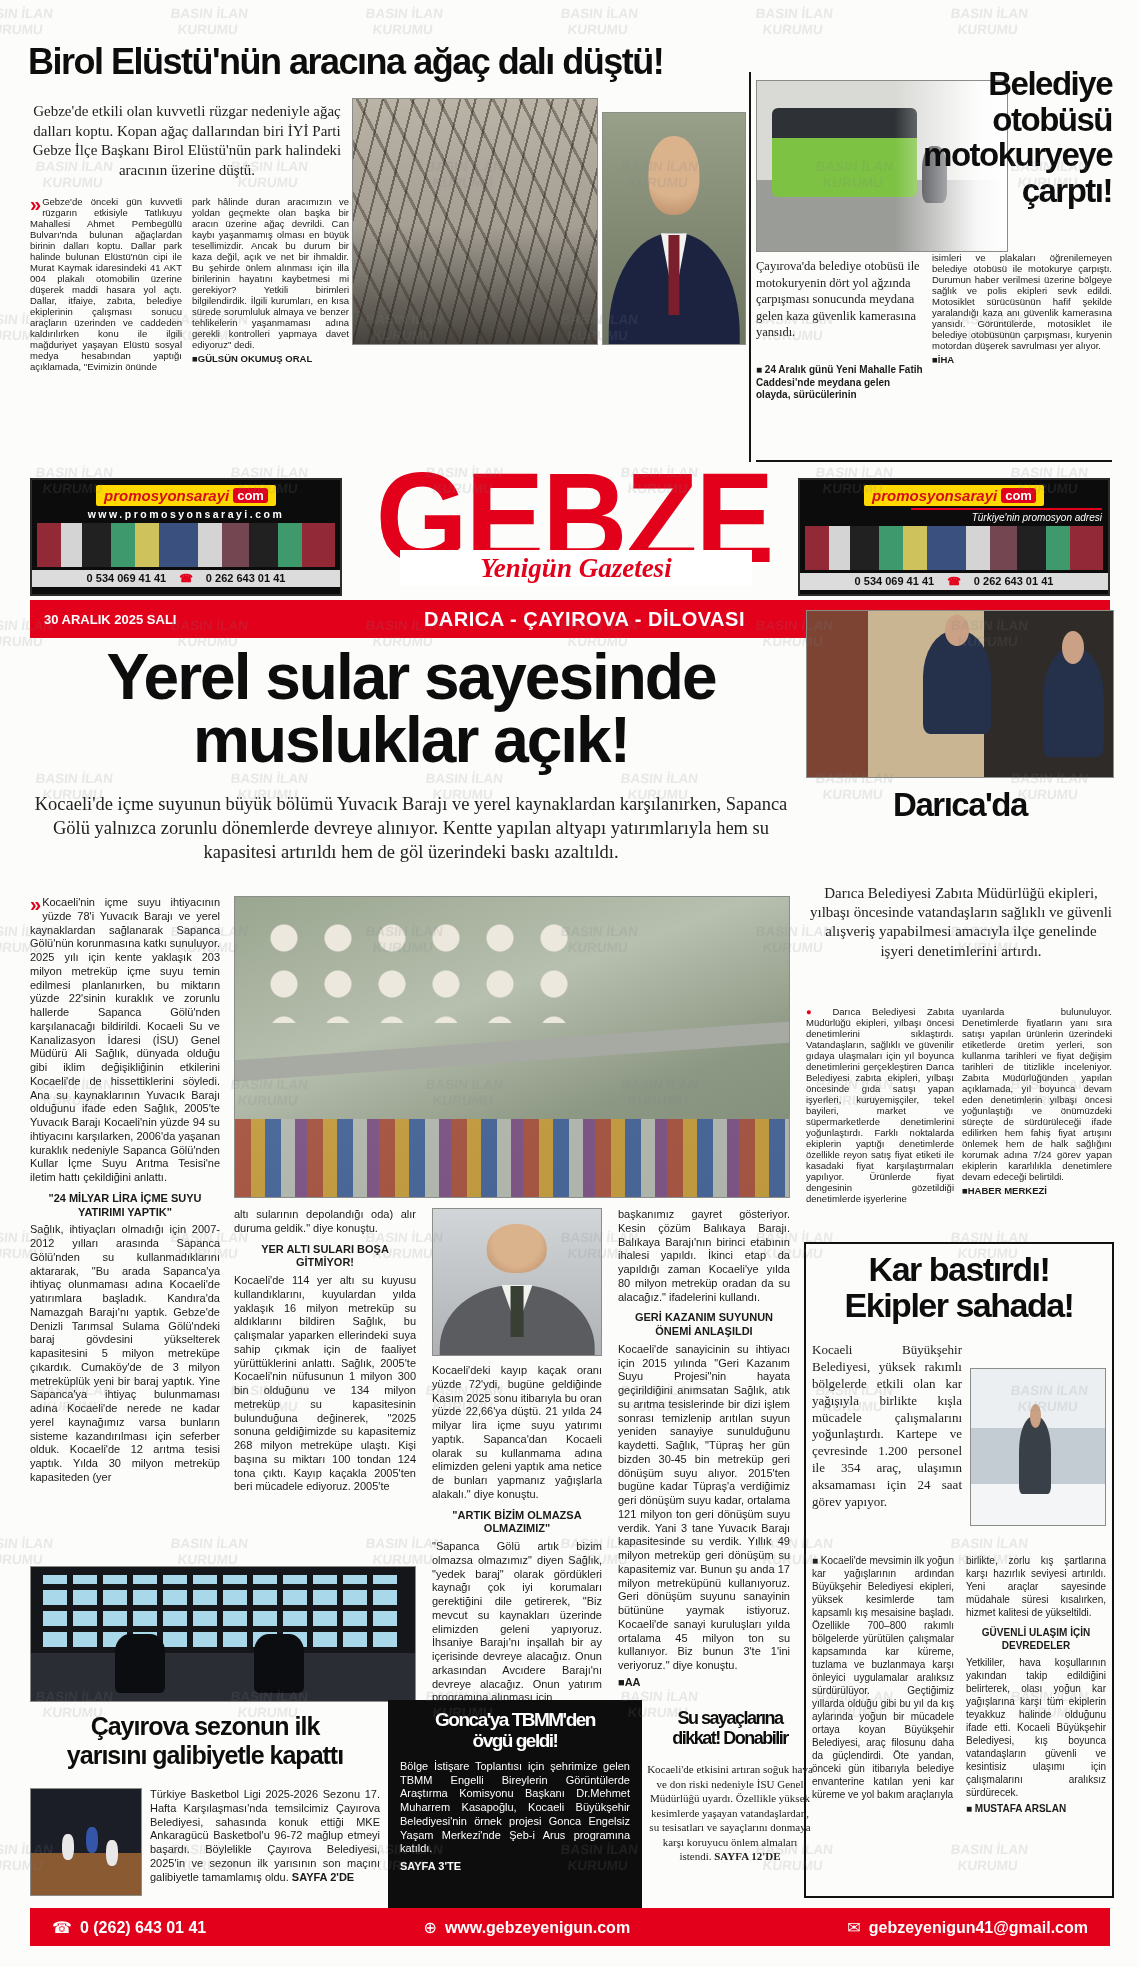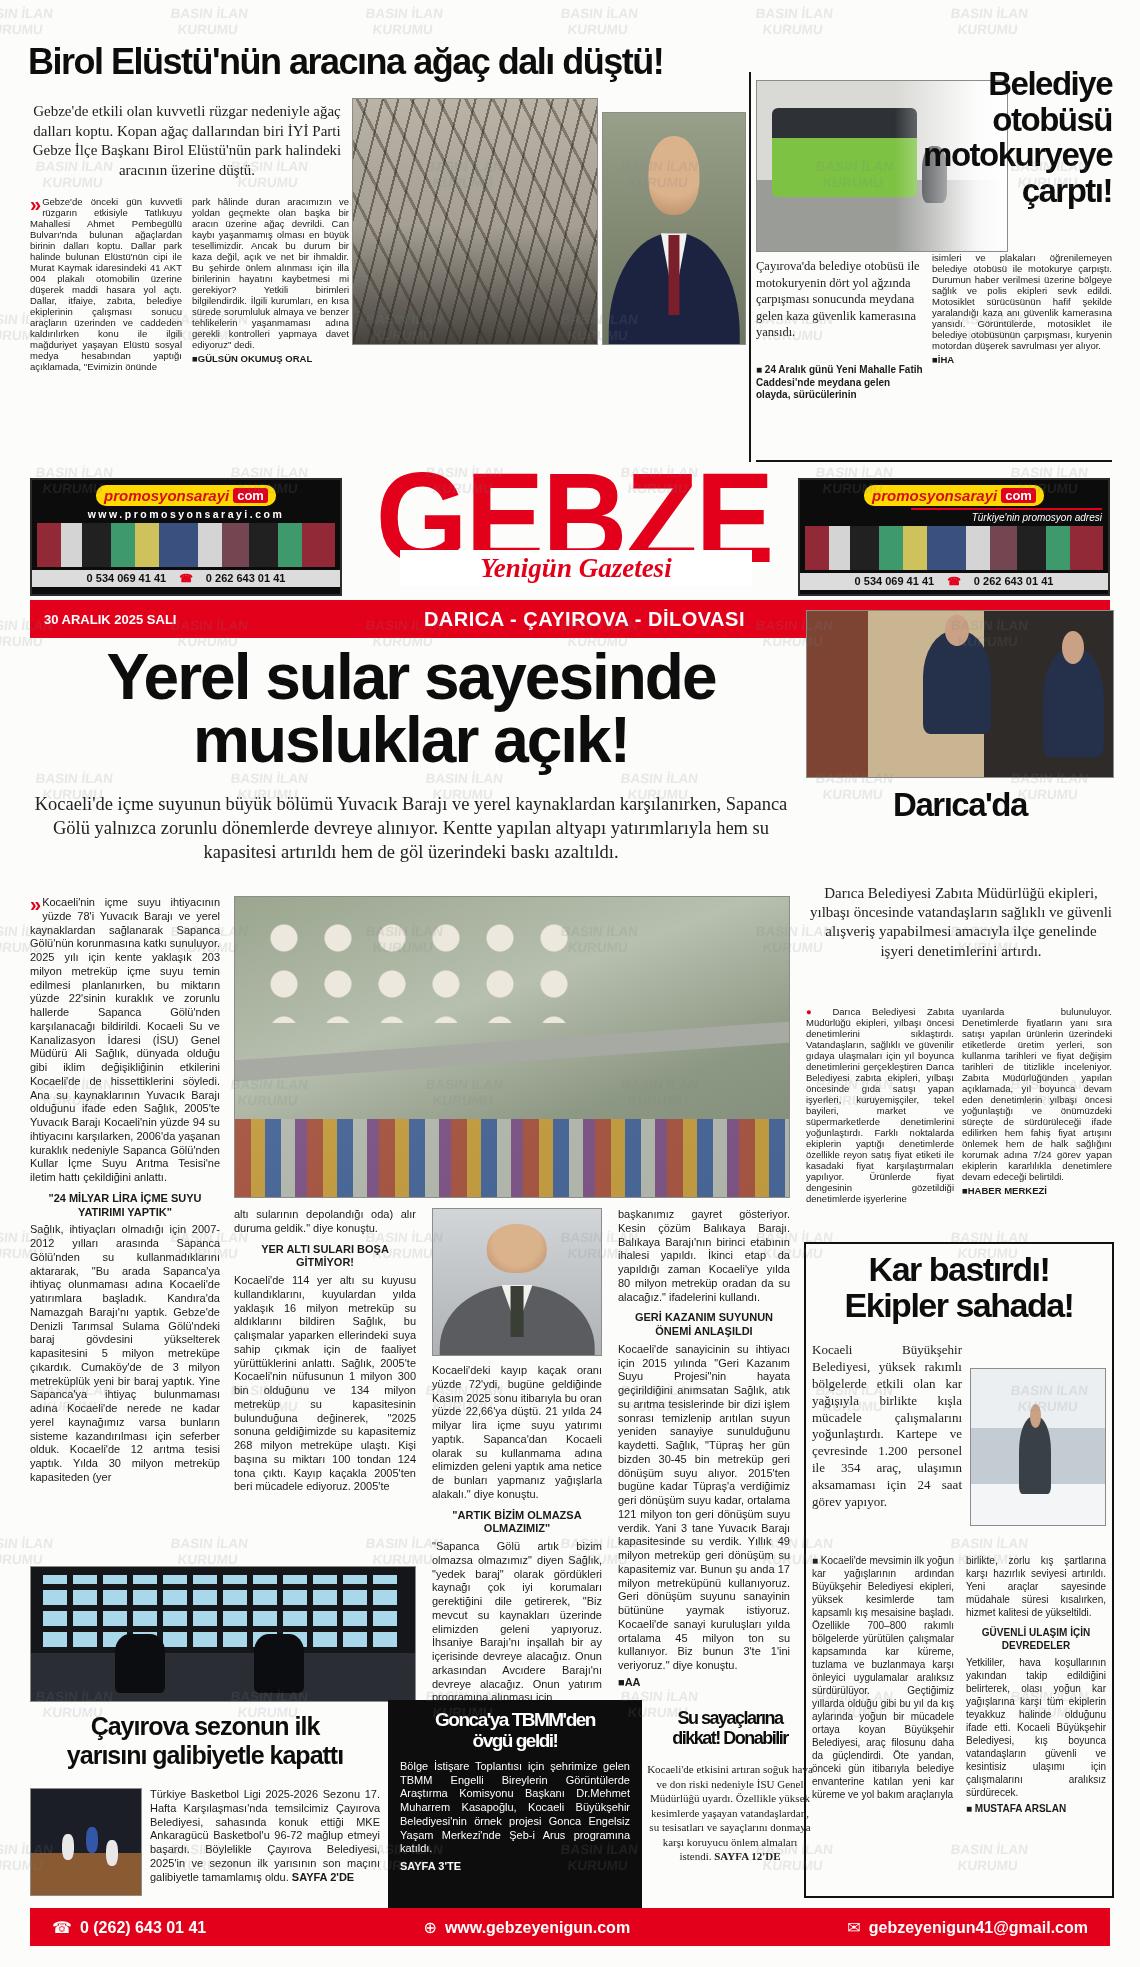--- a/index.html
+++ b/index.html
@@ -55,21 +55,21 @@
   .ph-control .chair{position:absolute;bottom:6%;width:13%;height:44%;background:#0b0d10;border-radius:30% 30% 10% 10%;}
   .ph-snow{background:linear-gradient(#eceff1 0 38%,#c2ccd2 38% 74%,#f3f5f6 74% 100%);}
   .ph-snow .fig{background:#3a4048;}
   .ph-bball{background:linear-gradient(#1b1e26 0 60%,#8a5a33 60% 100%);}
   .ph-bball i{position:absolute;width:12px;height:26px;border-radius:40%;}
   .ph-products{height:44px;margin:3px 5px;filter:saturate(.7) brightness(.96);
     background:linear-gradient(90deg,#b23 0 8%,#ddd 8% 15%,#222 15% 25%,#2a6 25% 33%,#dc3 33% 41%,#359 41% 54%,#ddd 54% 62%,#845 62% 71%,#222 71% 81%,#2a6 81% 89%,#b23 89% 100%);}
   
   .ad-box{background:#0c0c0c;border:2px solid #2c2c2c;}
   .ad-pill{display:flex;align-items:center;gap:4px;width:fit-content;margin:5px auto 2px;
-    background:#ffd900;border-radius:10px;padding:2px 8px;font-weight:bold;font-style:italic;
+    background:#ffd900;border-radius:2px;padding:2px 8px;font-weight:bold;font-style:italic;
     font-size:15px;color:#d40f1d;}
   .ad-com{background:var(--red);color:#fff;border-radius:3px;padding:0 4px;font-style:normal;font-size:13px;}
   .ad-url{color:#fff;font-size:10.5px;letter-spacing:2.5px;text-align:center;font-weight:bold;}
   .ad-tag{color:#fff;font-size:10px;text-align:right;width:62%;margin:0 6px 0 auto;
     border-top:2px solid var(--red);padding-top:2px;font-style:italic;}
   .ad-phones{background:#dcdcdc;color:#111;font-weight:bold;font-size:11px;display:flex;
     justify-content:center;gap:13px;padding:2px 0;margin-top:2px;}
   .logo-word{font-weight:900;color:var(--red);font-size:118px;letter-spacing:-2px;line-height:.9;
     transform:scaleY(1.08);transform-origin:top;}
   .logo-band{background:#fff;display:flex;align-items:center;justify-content:center;}

